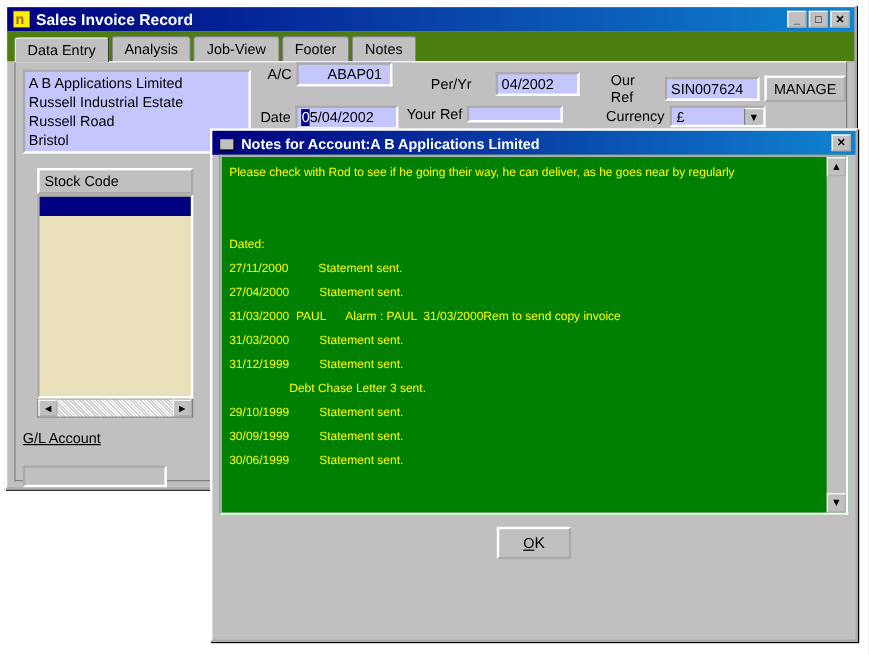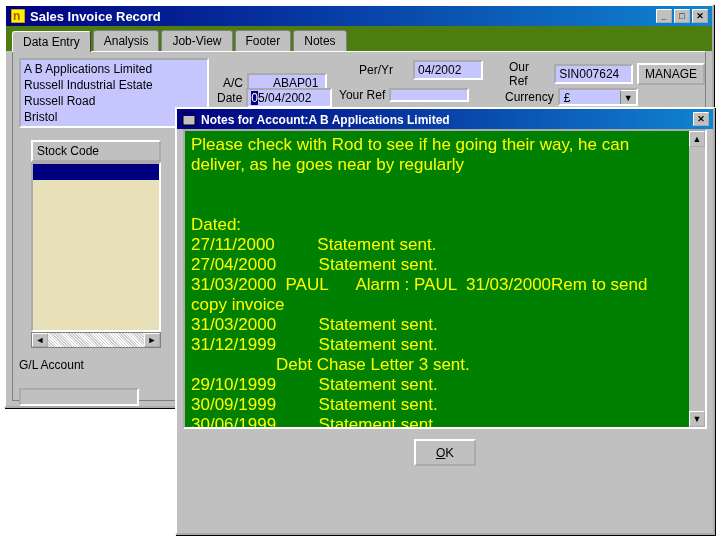--- a/index.html
+++ b/index.html
@@ -22,28 +22,28 @@
   .ro { background: #c6c6ff; }
   .manage-btn { border: 2px outset #fff; background: #c0c0c0; padding: 2px 6px; cursor: pointer; }
   .listhdr { position: absolute; left: 6px; top: 140px; width: 130px; }
   .listhdr .hdr { background: #c0c0c0; border: 2px outset #fff; padding: 2px 4px; }
   .listbody { border: 2px inset #fff; background: #e8e0b8; height: 170px; position: relative; }
   .listbody .selrow { background: #000080; height: 16px; }
   .hscroll { height: 16px; background: #c0c0c0; border: 1px solid #808080; display: flex; align-items: center; }
   .hscroll .btn { width: 16px; height: 14px; border: 1px outset #fff; background: #c0c0c0; display: inline-flex; align-items: center; justify-content: center; font-size: 9px; }
   .hscroll .track { flex: 1; background: repeating-linear-gradient(45deg,#ccc,#ccc 1px,#fff 1px,#fff 2px); height: 14px; }
   .glrow { position: absolute; left: 6px; top: 350px; }
-  .glrow .lab { display: block; margin-bottom: 16px; }
+  .glrow .lab { display: block; margin-bottom: 16px; text-decoration: underline; }
   .glrow .fld { width: 120px; height: 18px; border: 2px inset #fff; background: #c0c0c0; }
   
   #notesWin { left: 175px; top: 107px; width: 540px; height: 428px; }
   .notes-toolbar { display: flex; justify-content: flex-end; padding: 4px; }
   .copybtn { border: 2px outset #fff; background: #c0c0c0; padding: 4px 12px; font-size: 13px; cursor: pointer; }
   .notesarea-wrap { margin: 0 6px; border: 2px inset #fff; background: #008000; position: relative; height: 300px; display: flex; }
-  .notesarea { flex: 1; background: #008000; color: #ffff00; font-size: 17px; line-height: 20px; padding: 4px 6px; white-space: pre-wrap; overflow: hidden; }
+  .notesarea { flex: 1; background: #008000; color: #ffff00; font-size: 10px; line-height: 20px; padding: 4px 6px; white-space: pre-wrap; overflow: hidden; }
   .vscroll { width: 16px; background: #c0c0c0; display: flex; flex-direction: column; }
   .vscroll .btn { height: 16px; border: 1px outset #fff; background: #c0c0c0; display: flex; align-items: center; justify-content: center; font-size: 9px; }
   .vscroll .track { flex: 1; background: #c0c0c0; }
   .okrow { text-align: center; padding: 10px 0; }
   .okbtn { border: 2px outset #fff; background: #c0c0c0; padding: 4px 20px; font-size: 13px; cursor: pointer; }
   .okbtn u { text-decoration: underline; }
   .cur-sel { display: inline-flex; border: 2px inset #fff; background: #c6c6ff; height: 18px; }
   .cur-sel .val { padding: 1px 4px; width: 60px; }
   .cur-sel .dd { width: 16px; background: #c0c0c0; border-left: 1px solid #808080; border-top: 1px solid #fff; display: inline-flex; align-items: center; justify-content: center; font-size: 9px; }
   .sel-text { background: #000080; color: #fff; }
@@ -76,21 +76,21 @@
   </div>
 
   <div class="tabpanel">
     <div class="sunken addressbox">
       <div>A B Applications Limited</div>
       <div>Russell Industrial Estate</div>
       <div>Russell Road</div>
       <div>Bristol</div>
     </div>
 
-    <div class="row" style="left:210px; top:21px;align-items:center;">
+    <div class="row" style="left:210px; top:0;align-items:center;">
       <span class="label">A/C</span>
       <span class="sunken field" style="width:80px;padding-left:24px;">ABAP01</span>
     </div>
     <div class="row" style="left:346px; top:8px;gap:20px;">
       <span class="label">Per/Yr</span>
       <span class="sunken field" style="width:70px;">04/2002</span>
     </div>
     <div class="row" style="left:496px; top:8px;">
       <span class="label">Our Ref</span>
       <span class="sunken field ro" style="width:80px;">SIN007624</span>

